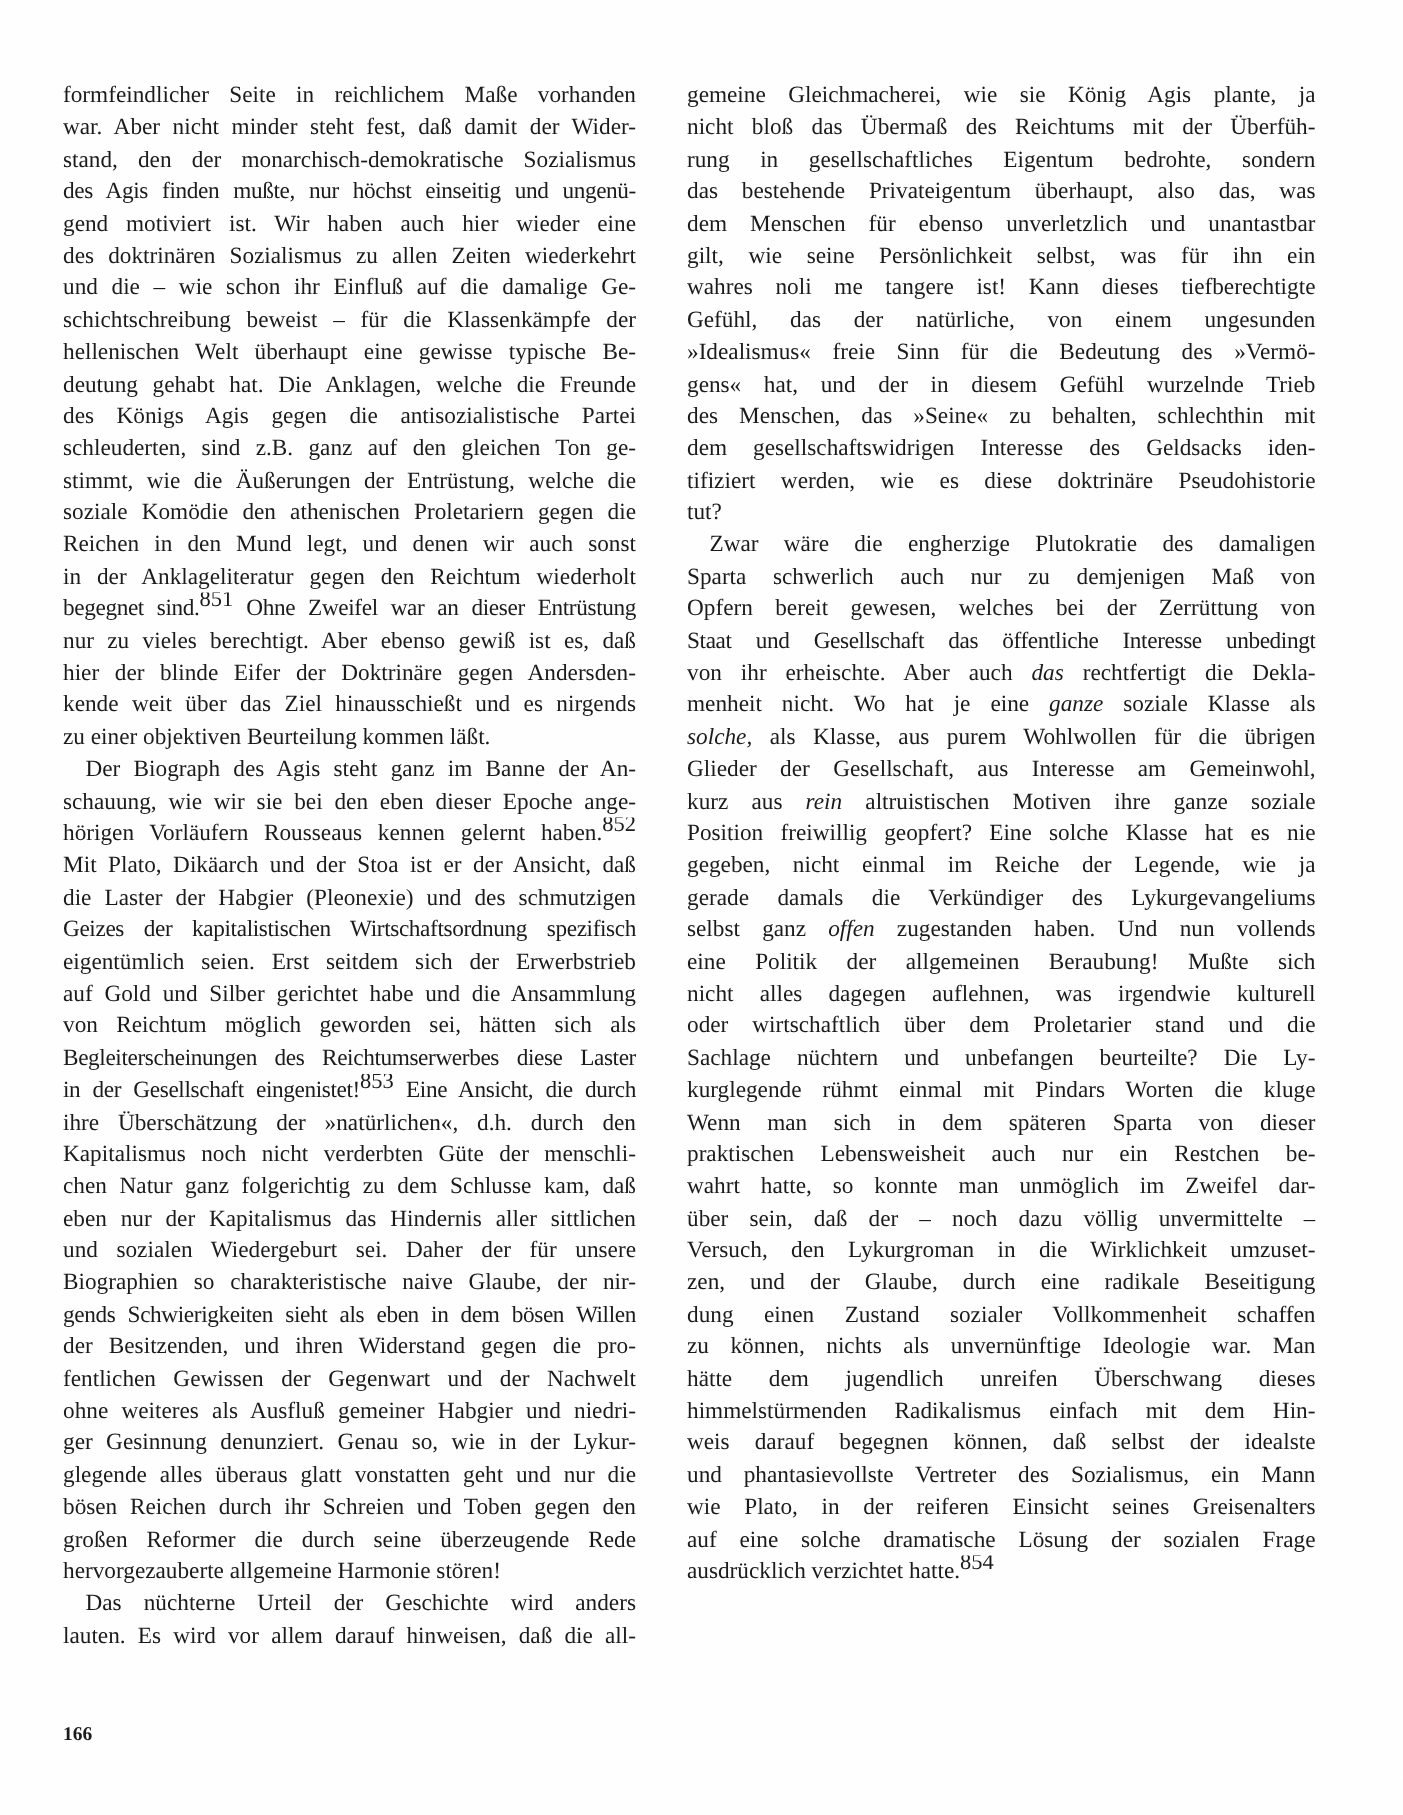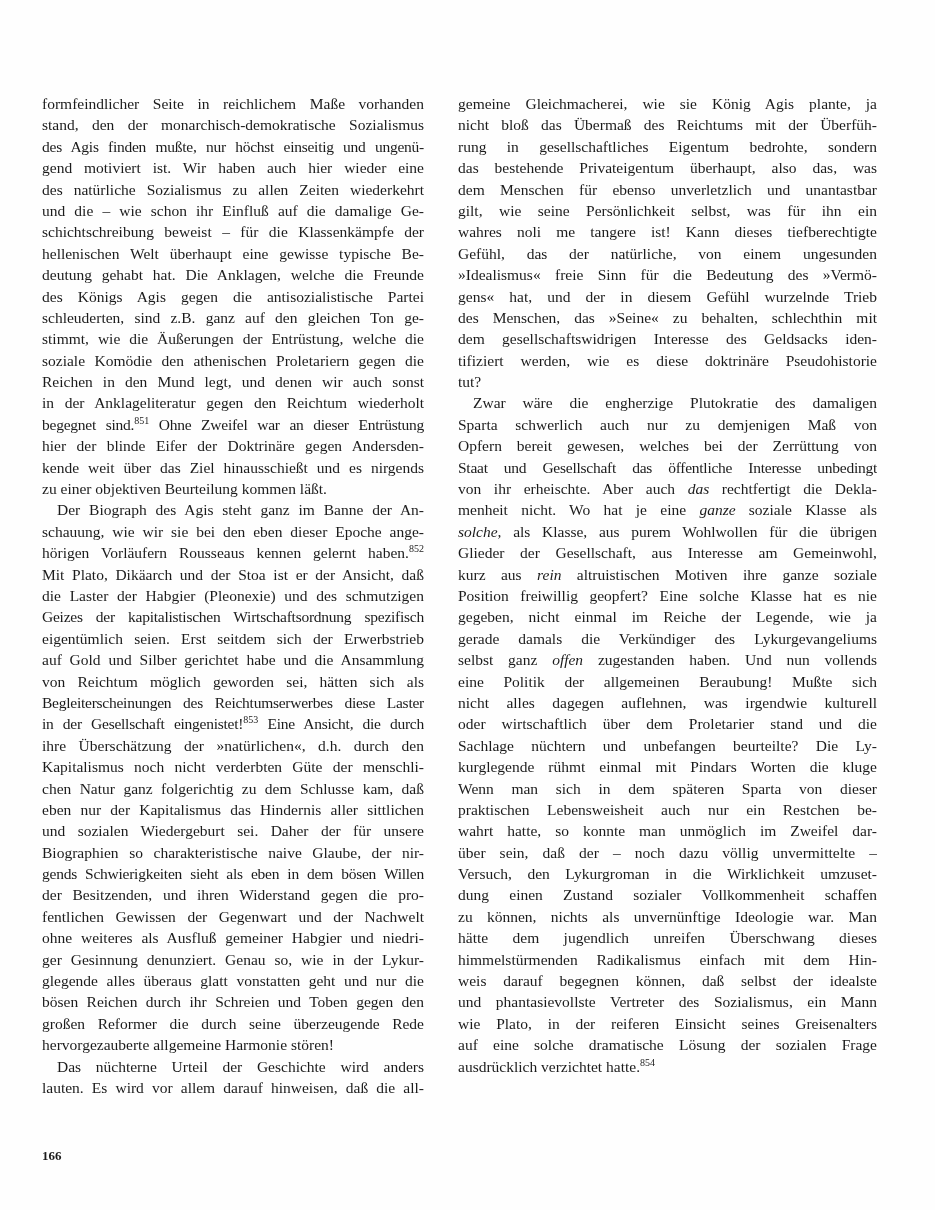--- a/index.html
+++ b/index.html
@@ -13,21 +13,20 @@
     height: 1210px;
     background: #fefefe;
     color: #1b1b1b;
     font-family: "Liberation Serif", "DejaVu Serif", serif;
     overflow: hidden;
   }
   .col {
     position: absolute;
     top: 53px;
     font-size: 15.5px;
-    margin-top: 40px;
   }
   #col-left  { left: 42px;  width: 382px; }
   #col-right { left: 458px; width: 419px; }
   .line {
     height: 21.4px;
     line-height: 21.4px;
     text-align: justify;
     text-align-last: justify;
     overflow: hidden;
     white-space: normal;
@@ -39,21 +38,21 @@
     text-indent: 15px;
   }
   .line.tight {
     word-spacing: -2.5px;
     letter-spacing: -0.25px;
   }
   .line em {
     font-style: italic;
   }
   .line sup {
-    font-size: 10px;
+    font-size: 15px;
     line-height: 0;
     vertical-align: baseline;
     position: relative;
     top: -6px;
     letter-spacing: 0;
   }
   #page-number {
     position: absolute;
     left: 42px;
     top: 1148px;
@@ -62,35 +61,37 @@
     color: #1b1b1b;
     font-weight: bold;
   }
 </style>
 </head>
 <body>
 
 <div id="page">
   <div id="col-left" class="col">
       <div class="line">formfeindlicher Seite in reichlichem Maße vorhanden</div>
+      <div class="line">war. Aber nicht minder steht fest, daß damit der Wider-</div>
       <div class="line">stand, den der monarchisch-demokratische Sozialismus</div>
       <div class="line tight">des Agis finden mußte, nur höchst einseitig und ungenü-</div>
       <div class="line">gend motiviert ist. Wir haben auch hier wieder eine</div>
-      <div class="line">des natürliche Sozialismus zu allen Zeiten wiederkehrt</div>
+      <div class="line">des doktrinären Sozialismus zu allen Zeiten wiederkehrt</div>
       <div class="line">und die – wie schon ihr Einfluß auf die damalige Ge-</div>
       <div class="line">schichtschreibung beweist – für die Klassenkämpfe der</div>
       <div class="line">hellenischen Welt überhaupt eine gewisse typische Be-</div>
       <div class="line">deutung gehabt hat. Die Anklagen, welche die Freunde</div>
       <div class="line">des Königs Agis gegen die antisozialistische Partei</div>
       <div class="line">schleuderten, sind z.B. ganz auf den gleichen Ton ge-</div>
       <div class="line">stimmt, wie die Äußerungen der Entrüstung, welche die</div>
       <div class="line">soziale Komödie den athenischen Proletariern gegen die</div>
       <div class="line">Reichen in den Mund legt, und denen wir auch sonst</div>
       <div class="line">in der Anklageliteratur gegen den Reichtum wiederholt</div>
       <div class="line tight">begegnet sind.<sup>851</sup> Ohne Zweifel war an dieser Entrüstung</div>
+      <div class="line">nur zu vieles berechtigt. Aber ebenso gewiß ist es, daß</div>
       <div class="line">hier der blinde Eifer der Doktrinäre gegen Andersden-</div>
       <div class="line">kende weit über das Ziel hinausschießt und es nirgends</div>
       <div class="line last">zu einer objektiven Beurteilung kommen läßt.</div>
       <div class="line indent">Der Biograph des Agis steht ganz im Banne der An-</div>
       <div class="line">schauung, wie wir sie bei den eben dieser Epoche ange-</div>
       <div class="line">hörigen Vorläufern Rousseaus kennen gelernt haben.<sup>852</sup></div>
       <div class="line">Mit Plato, Dikäarch und der Stoa ist er der Ansicht, daß</div>
       <div class="line">die Laster der Habgier (Pleonexie) und des schmutzigen</div>
       <div class="line tight">Geizes der kapitalistischen Wirtschaftsordnung spezifisch</div>
       <div class="line">eigentümlich seien. Erst seitdem sich der Erwerbstrieb</div>
@@ -147,20 +148,21 @@
       <div class="line">eine Politik der allgemeinen Beraubung! Mußte sich</div>
       <div class="line">nicht alles dagegen auflehnen, was irgendwie kulturell</div>
       <div class="line">oder wirtschaftlich über dem Proletarier stand und die</div>
       <div class="line">Sachlage nüchtern und unbefangen beurteilte? Die Ly-</div>
       <div class="line">kurglegende rühmt einmal mit Pindars Worten die kluge</div>
       <div class="line">Wenn man sich in dem späteren Sparta von dieser</div>
       <div class="line">praktischen Lebensweisheit auch nur ein Restchen be-</div>
       <div class="line">wahrt hatte, so konnte man unmöglich im Zweifel dar-</div>
       <div class="line">über sein, daß der – noch dazu völlig unvermittelte –</div>
       <div class="line">Versuch, den Lykurgroman in die Wirklichkeit umzuset-</div>
+      <div class="line">zen, und der Glaube, durch eine radikale Beseitigung</div>
       <div class="line">dung einen Zustand sozialer Vollkommenheit schaffen</div>
       <div class="line">zu können, nichts als unvernünftige Ideologie war. Man</div>
       <div class="line">hätte dem jugendlich unreifen Überschwang dieses</div>
       <div class="line">himmelstürmenden Radikalismus einfach mit dem Hin-</div>
       <div class="line">weis darauf begegnen können, daß selbst der idealste</div>
       <div class="line">und phantasievollste Vertreter des Sozialismus, ein Mann</div>
       <div class="line">wie Plato, in der reiferen Einsicht seines Greisenalters</div>
       <div class="line">auf eine solche dramatische Lösung der sozialen Frage</div>
       <div class="line last">ausdrücklich verzichtet hatte.<sup>854</sup></div>
     </div>

